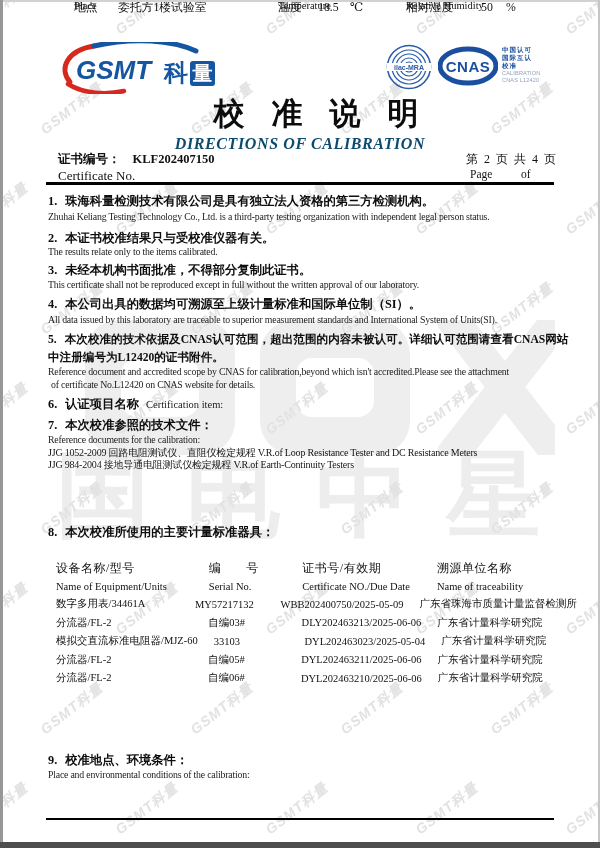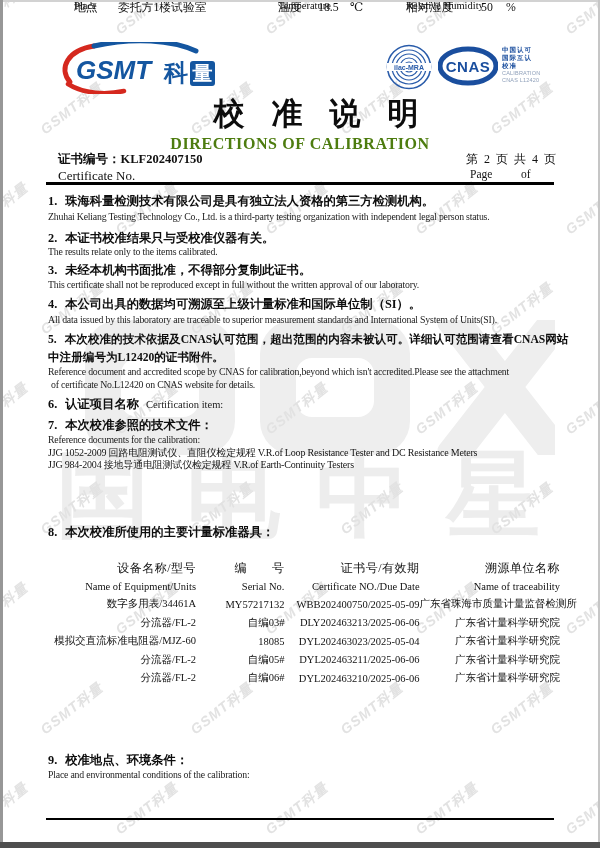--- a/index.html
+++ b/index.html
@@ -29,47 +29,47 @@
               font-family:"Liberation Sans",sans-serif;border-radius:3px;}
   .ilac-logo{left:386px;top:44px;}
   .cnas-logo{left:438px;top:46px;}
   .cnas-side{left:502px;top:46px;width:60px;font-family:"Liberation Sans",sans-serif;}
   .cnas-side .cnl{font-size:6.5px;font-weight:700;color:var(--cnas-blue,#1a4e9e);line-height:8px;letter-spacing:1px;}
   .cnas-side .enl{font-size:5.5px;color:#8fa0ba;line-height:7px;letter-spacing:0.2px;}
 
   
   .title-cn{left:0;top:97px;width:100%;text-align:center;font-size:31px;font-weight:700;color:#0c0c0c;
             letter-spacing:27px;text-indent:27px;line-height:1.1;padding-left:16px;}
-  .title-en{left:0;top:135px;width:100%;text-align:center;font-size:16px;font-weight:700;color:#4d7c0f;
-            letter-spacing:0.6px;}
+  .title-en{left:0;top:135px;width:100%;text-align:center;font-size:16px;font-weight:700;color:#0c4a6e;
+            letter-spacing:0.6px;font-style:italic;}
 
   
   .cert-cn{left:58px;top:151px;font-size:12.5px;font-weight:700;color:#111;}
-  .cert-cn .val{margin-left:0;}
+  .cert-cn .val{margin-left:12px;}
   .page-cn{left:466px;top:151px;font-size:12px;color:#111;letter-spacing:1.5px;white-space:nowrap;}
   .cert-en{left:58px;top:168px;font-size:13px;color:#111;}
   .page-lbl{left:470px;top:168px;font-size:11.5px;color:#111;}
   .page-of{left:521px;top:168px;font-size:11.5px;color:#111;}
   .rule-top{left:46px;top:182px;width:508px;height:2.5px;background:#000;}
   .rule-bottom{left:46px;top:818px;width:508px;height:2px;background:#000;}
 
   
   .h{position:absolute;left:48px;font-size:12.3px;font-weight:700;color:#0e0e0e;white-space:nowrap;}
   .h .num{margin-right:8px;}
   .h.tight{font-size:11.6px;}
   .h .en-inline{font-weight:400;font-size:10.5px;margin-left:7px;color:#222;}
   .e{position:absolute;left:48px;font-size:9.8px;color:#1c1c1c;white-space:nowrap;letter-spacing:-0.2px;}
   .ref{position:absolute;left:48px;font-size:10px;font-weight:500;color:#151515;white-space:nowrap;letter-spacing:-0.2px;}
 
   
   .table{position:absolute;left:40px;top:559px;width:520px;color:#111;}
   .trow{display:flex;align-items:center;height:18.5px;}
   .trow.hcn{height:19px;font-size:12px;letter-spacing:0.5px;}
   .trow.hen{height:17px;font-size:10.5px;}
-  .tcell{white-space:nowrap;text-align:right;overflow:visible;}
+  .tcell{white-space:nowrap;text-align:left;overflow:visible;margin-left:16px;}
   .c0{width:30%;} .c1{width:17%;} .c2{width:26%;} .c3{width:27%;}
   .trow.body{font-size:10.5px;}
 
   
   .env-cn{top:786px;font-size:11.8px;color:#111;}
   .env-en{top:804px;font-size:10.5px;color:#111;}
   .ex{position:absolute;white-space:nowrap;}
 
   
   .edge-left{position:absolute;left:0;top:0;width:3px;height:100%;background:#979797;z-index:3;}
@@ -235,21 +235,21 @@
         <div class="tcell c3">广东省珠海市质量计量监督检测所</div>
       </div>
       <div class="trow body">
         <div class="tcell c0">分流器/FL-2</div>
         <div class="tcell c1">自编03#</div>
         <div class="tcell c2">DLY202463213/2025-06-06</div>
         <div class="tcell c3">广东省计量科学研究院</div>
       </div>
       <div class="trow body">
         <div class="tcell c0">模拟交直流标准电阻器/MJZ-60</div>
-        <div class="tcell c1">18085</div>
+        <div class="tcell c1">33103</div>
         <div class="tcell c2">DYL202463023/2025-05-04</div>
         <div class="tcell c3">广东省计量科学研究院</div>
       </div>
       <div class="trow body">
         <div class="tcell c0">分流器/FL-2</div>
         <div class="tcell c1">自编05#</div>
         <div class="tcell c2">DYL202463211/2025-06-06</div>
         <div class="tcell c3">广东省计量科学研究院</div>
       </div>
       <div class="trow body">

